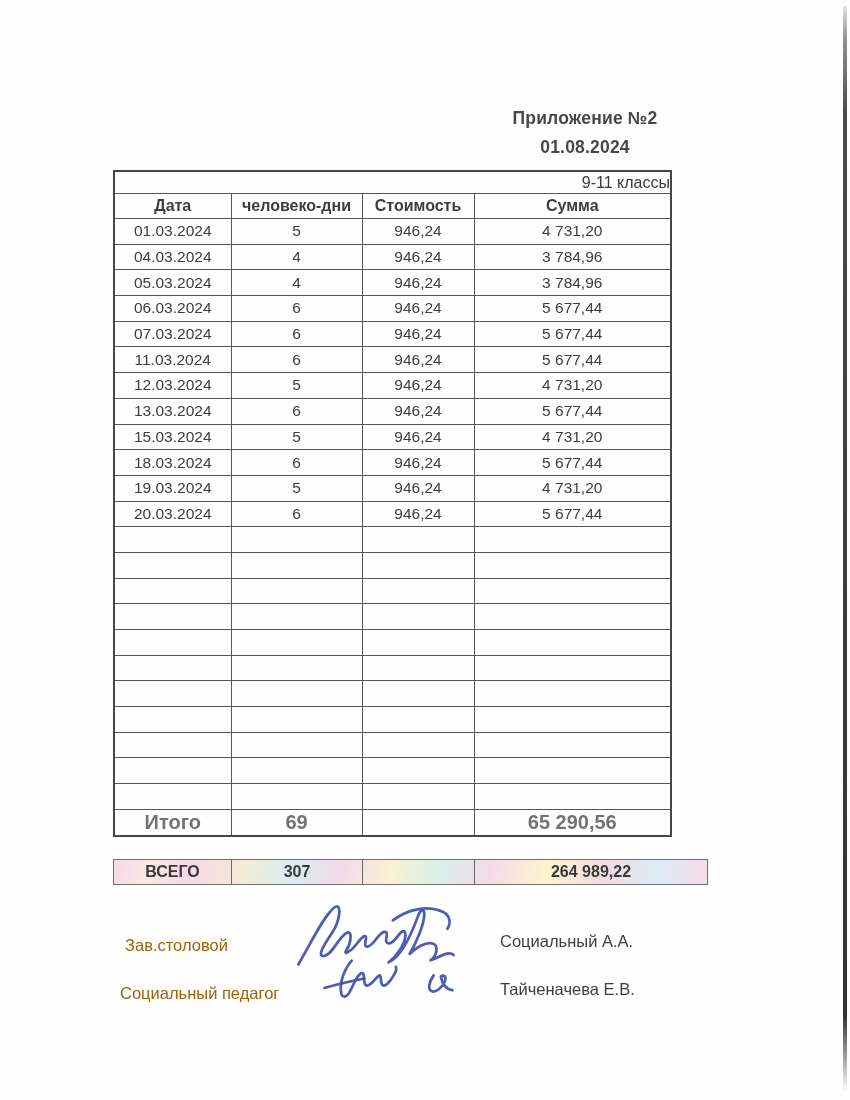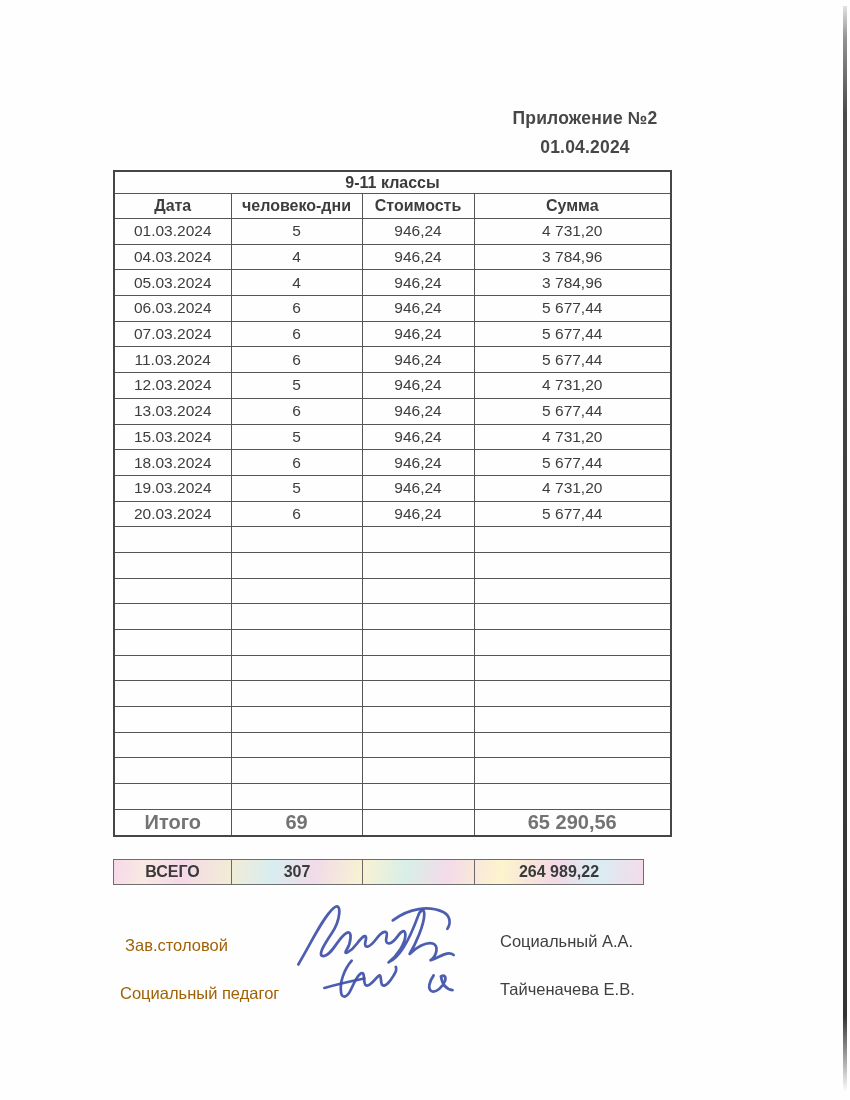--- a/index.html
+++ b/index.html
@@ -23,28 +23,28 @@
     position:absolute;left:113px;top:170px;width:557px;
     border-collapse:collapse;table-layout:fixed;
     font-size:15.5px;color:#3d3d3d;
   }
   table.main-table th,table.main-table td{
     border:1.5px solid #565656;
     text-align:center;vertical-align:middle;
     padding:0;overflow:hidden;white-space:nowrap;
   }
   table.main-table{border:2px solid #464646;}
-  tr.title-row th{height:21px;font-size:16px;font-weight:bold;color:#3a3a3a;}
+  tr.title-row th{height:21px;font-size:16px;font-weight:normal;color:#3a3a3a;text-align:right;}
   tr.head-row th{height:24px;font-weight:bold;font-size:16px;}
   tbody tr td{height:24.7px;}
   tr.total-row td{height:25px;font-weight:bold;font-size:20px;color:#737373;}
 
   
   .grand-row{
-    position:absolute;left:113px;top:859px;width:531px;height:26px;
+    position:absolute;left:113px;top:859px;width:595px;height:26px;
     display:flex;box-sizing:border-box;
     border:1.5px solid #6e6e6e;
     background:linear-gradient(100deg,
       #f6d9e9 0%, #f9e9e2 6%, #f5d8e8 13%, #f2ecd6 22%, #d8edf0 30%,
       #f1dbe9 38%, #f8f2d2 47%, #d8efe8 55%, #f4dbe9 63%, #fdf4cd 73%,
       #f3d9e5 83%, #d9edf3 91%, #f5dbe9 100%);
     font-weight:bold;font-size:16px;color:#3a3a3a;
   }
   .grand-cell{
     display:flex;align-items:center;justify-content:center;
@@ -67,21 +67,21 @@
       #4a4a4a 10%, #3c3c3c 55%, #333 93%, rgba(51,51,51,0) 100%);
   }
 </style>
 </head>
 <body>
 
 <div class="page">
 
   <div class="doc-header">
     <div>Приложение №2</div>
-    <div>01.04.2024</div>
+    <div>01.08.2024</div>
   </div>
 
   <table class="main-table">
     <colgroup>
       <col style="width:117px">
         <col style="width:131px">
         <col style="width:112px">
         <col style="width:197px">
     </colgroup>
     <thead>

